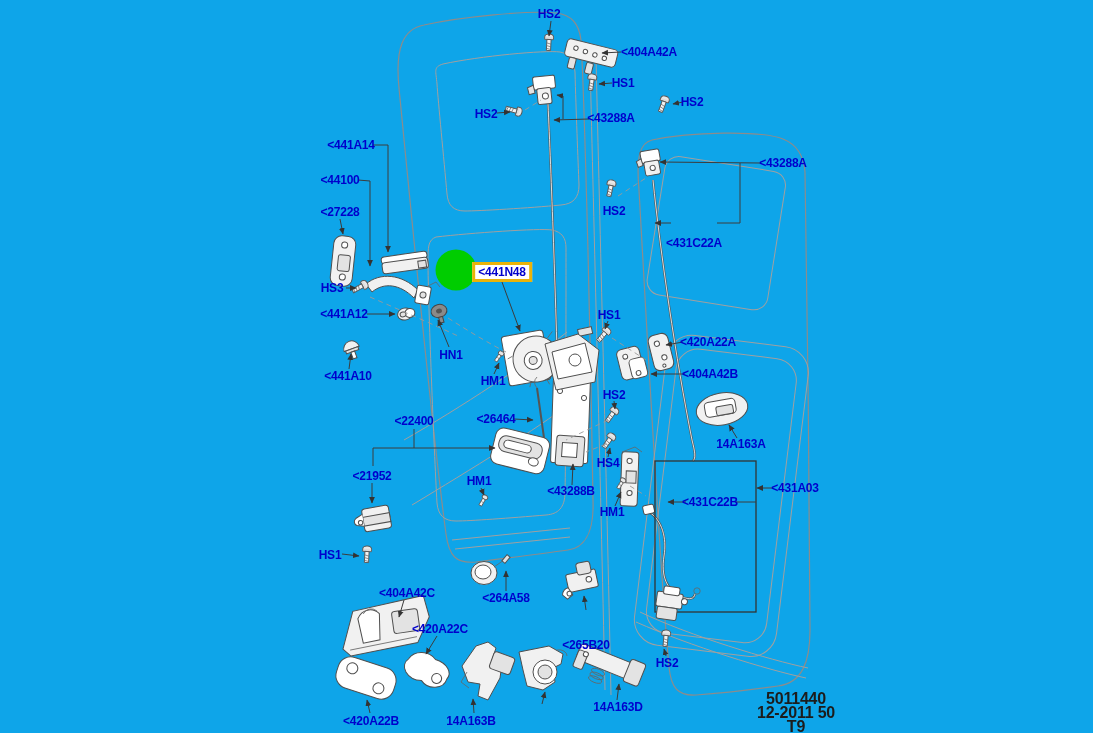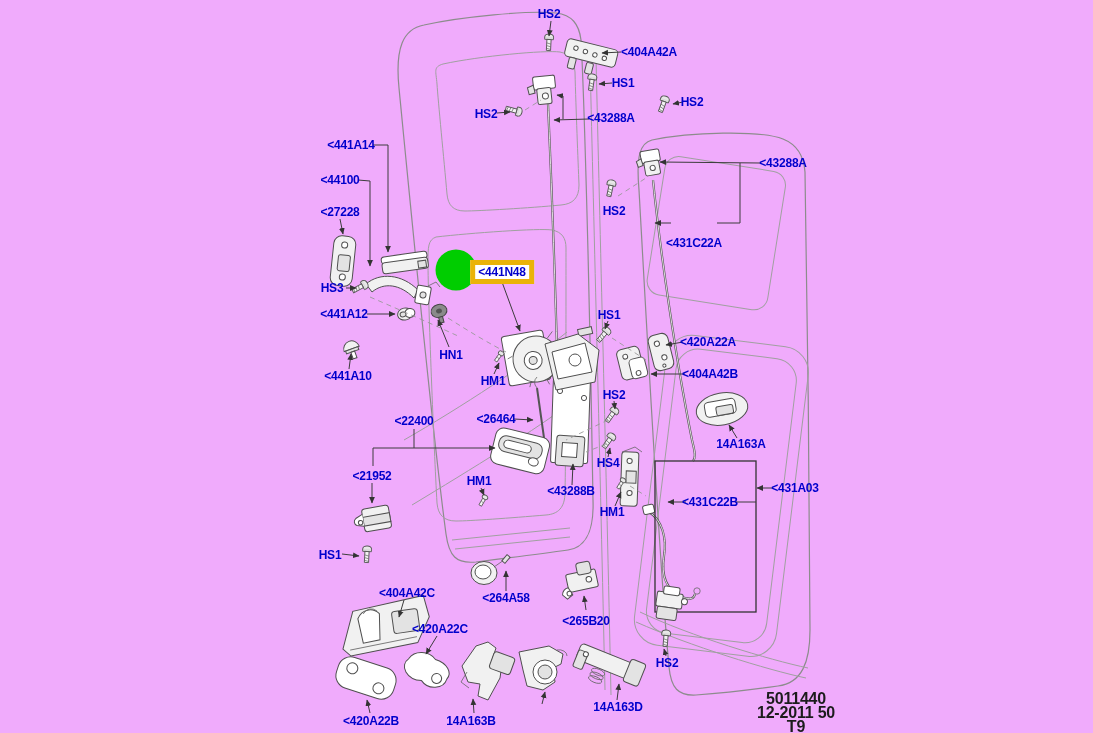--- a/index.html
+++ b/index.html
@@ -1,23 +1,23 @@
 <!DOCTYPE html>
 <html><head>
 <meta charset="utf-8">
 <style>
   html,body{margin:0;padding:0;background:#fff;}
-  #stage{position:relative;width:1093px;height:733px;background:#f0abfc;overflow:hidden;
+  #stage{position:relative;width:1093px;height:733px;background:#0ea5e9;overflow:hidden;
          font-family:"Liberation Sans",sans-serif;}
   #art{position:absolute;left:0;top:0;}
   #labels{position:absolute;left:0;top:0;width:100%;height:100%;}
   .lbl{position:absolute;transform:translate(-50%,-50%);white-space:nowrap;
        font-size:12px;font-weight:700;letter-spacing:-0.2px;color:#0000CC;cursor:default;}
   .lbl.doc{color:#1c1c1c;font-size:16px;}
-  .lbl.hl{border:5px solid #eab308;background:#fff;padding:0 3px;line-height:14px;}
+  .lbl.hl{border:3px solid #eab308;background:#fff;padding:0 3px;line-height:14px;}
   
   .door{fill:none;stroke:#8c8c8c;stroke-width:1.2px;}
   .door2{fill:none;stroke:#a0a0a0;stroke-width:1px;}
   .p{stroke:#4f4f4f;stroke-width:1px;fill:#f1f1f1;}
   .pw{stroke:#4f4f4f;stroke-width:1px;fill:#ffffff;}
   .pl{stroke:#4f4f4f;stroke-width:1px;fill:#e3e3e3;}
   .pd{stroke:#444;stroke-width:1px;fill:#8a8a8a;}
   .ln{stroke:#3c3c3c;fill:none;stroke-width:1px;}
   .ld{stroke:#3c3c3c;fill:none;stroke-width:1px;marker-end:url(#ah);}
   .dsh{stroke:#9a9a9a;stroke-dasharray:5 4;fill:none;stroke-width:0.9px;}
@@ -399,20 +399,20 @@
       <div class="lbl" style="left: 795px; top: 488px;">&lt;431A03</div>
       <div class="lbl" style="left: 710px; top: 502px;">&lt;431C22B</div>
       <div class="lbl" style="left: 330px; top: 555px;">HS1</div>
       <div class="lbl" style="left: 407px; top: 593px;">&lt;404A42C</div>
       <div class="lbl" style="left: 440px; top: 629px;">&lt;420A22C</div>
       <div class="lbl" style="left: 371px; top: 721px;">&lt;420A22B</div>
       <div class="lbl" style="left: 471px; top: 721px;">14A163B</div>
       <div class="lbl" style="left: 540px; top: 725px; margin-top: 48px;">14A163C</div>
       <div class="lbl" style="left: 618px; top: 707px;">14A163D</div>
       <div class="lbl" style="left: 506px; top: 598px;">&lt;264A58</div>
-      <div class="lbl" style="left: 586px; top: 621px; text-align: right;">&lt;265B20</div>
+      <div class="lbl" style="left: 586px; top: 645px; text-align: right;">&lt;265B20</div>
       <div class="lbl" style="left: 667px; top: 663px;">HS2</div>
       <div class="lbl doc" style="left: 796px; top: 699px;">5011440</div>
       <div class="lbl doc" style="left: 796px; top: 713px;">12-2011 50</div>
       <div class="lbl doc" style="left: 796px; top: 727px;">T9</div>
     </div>
 
 </div>
 
 </body></html>

